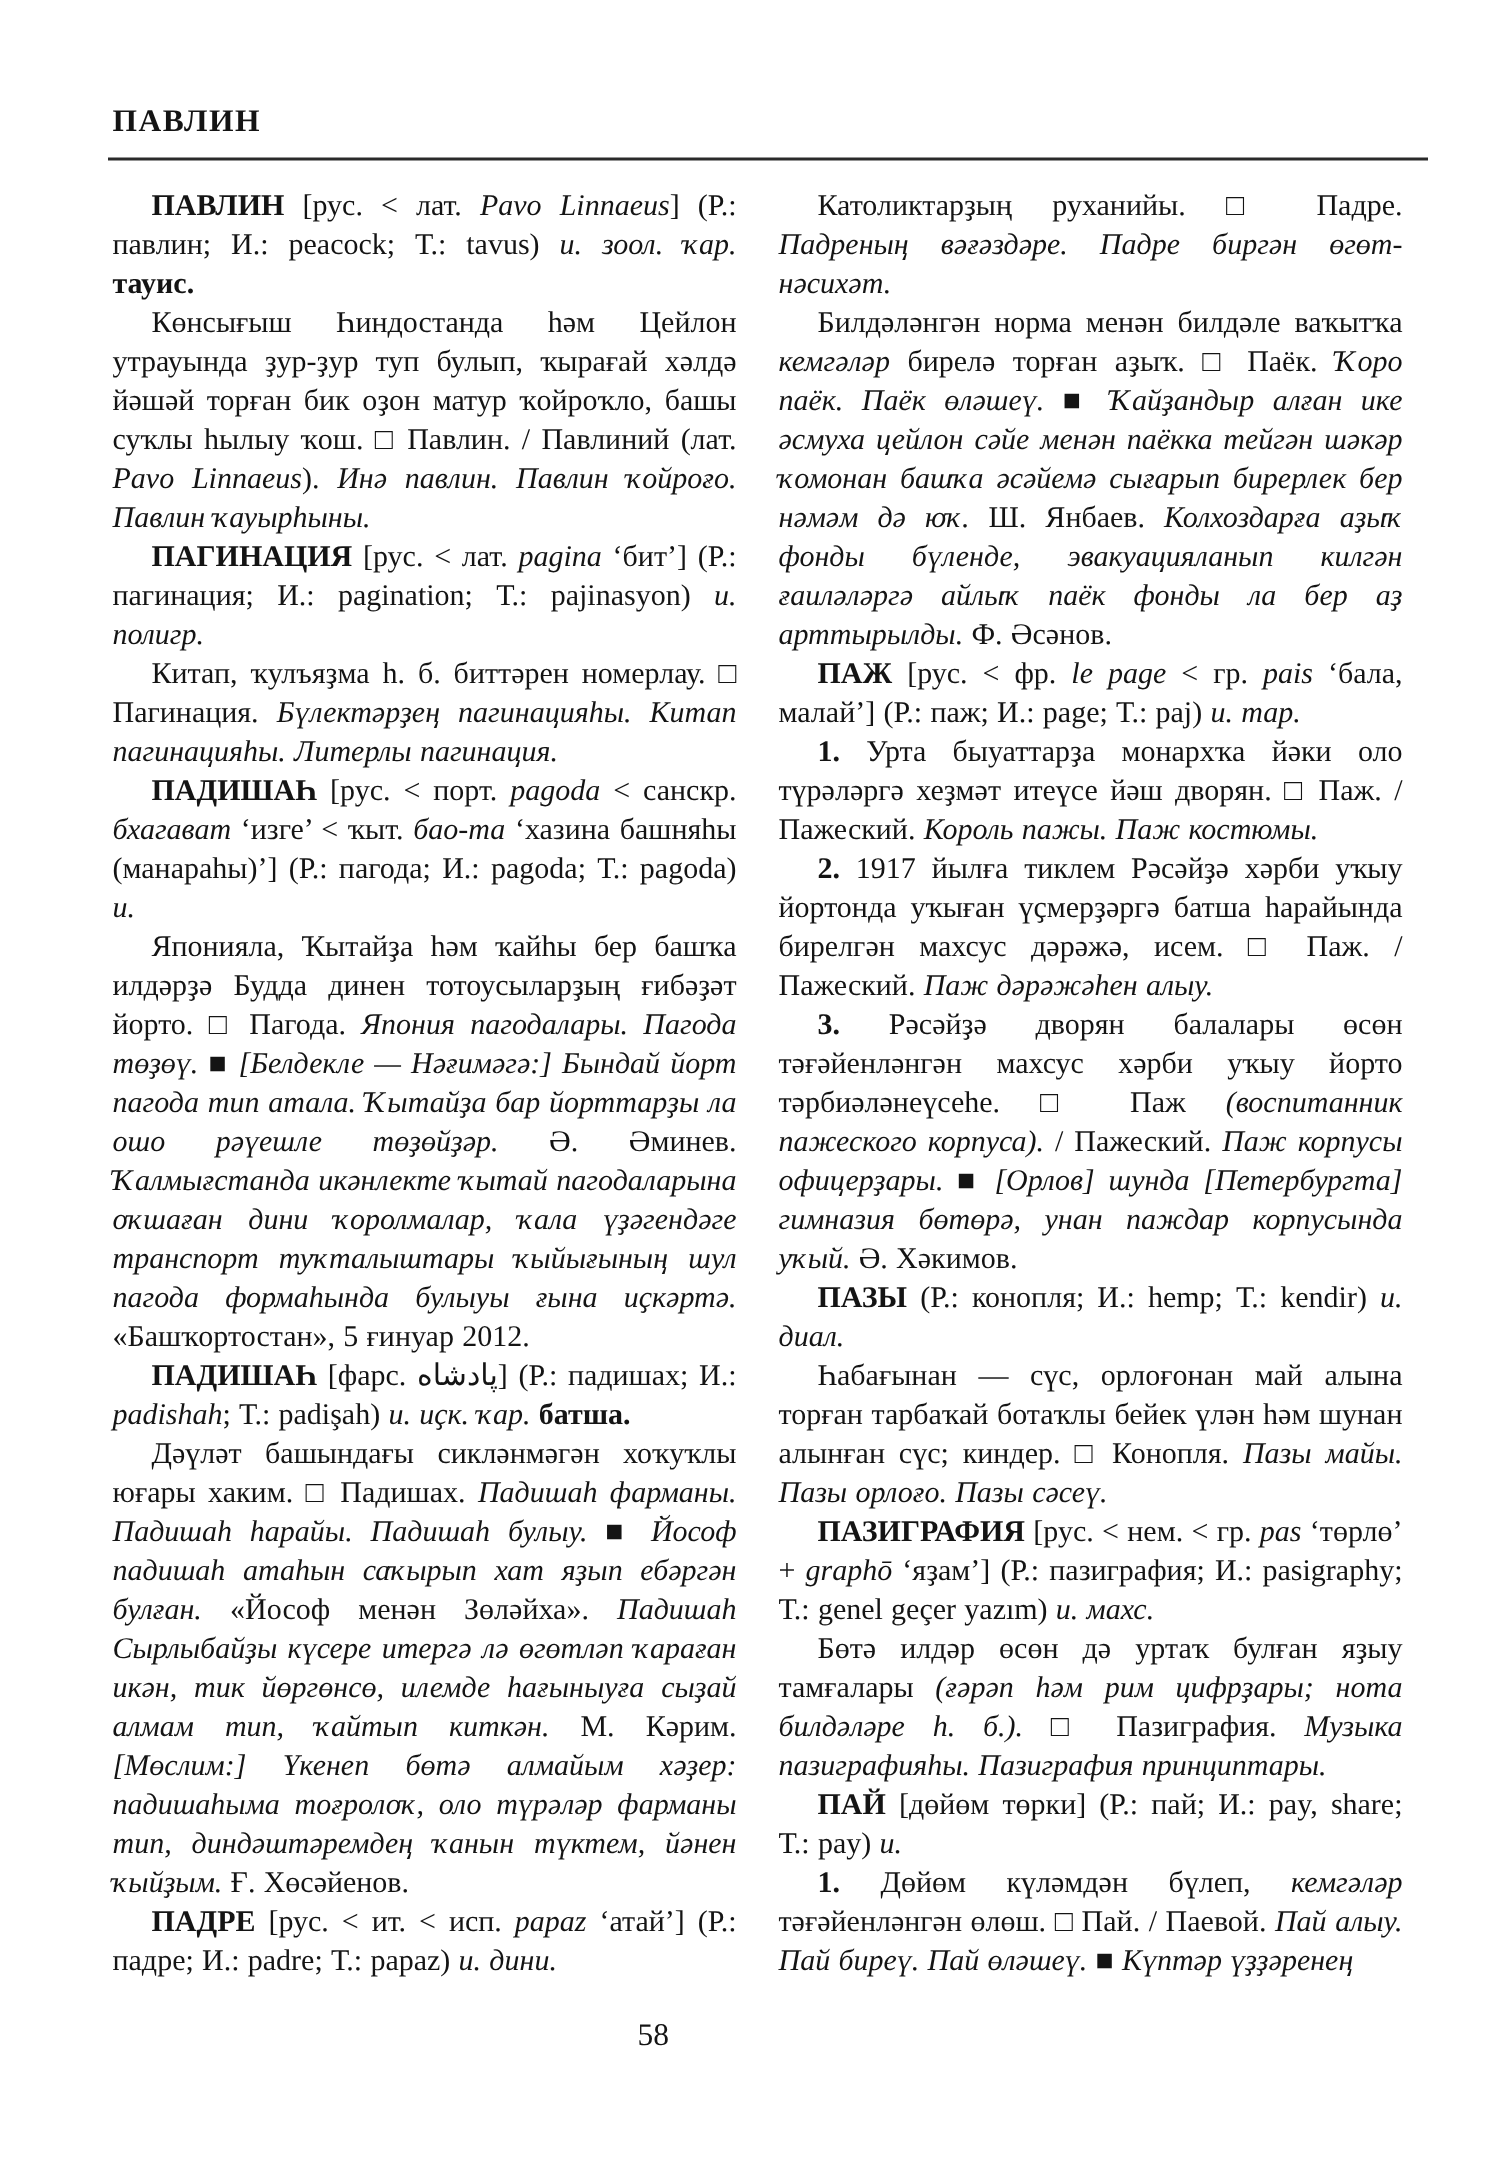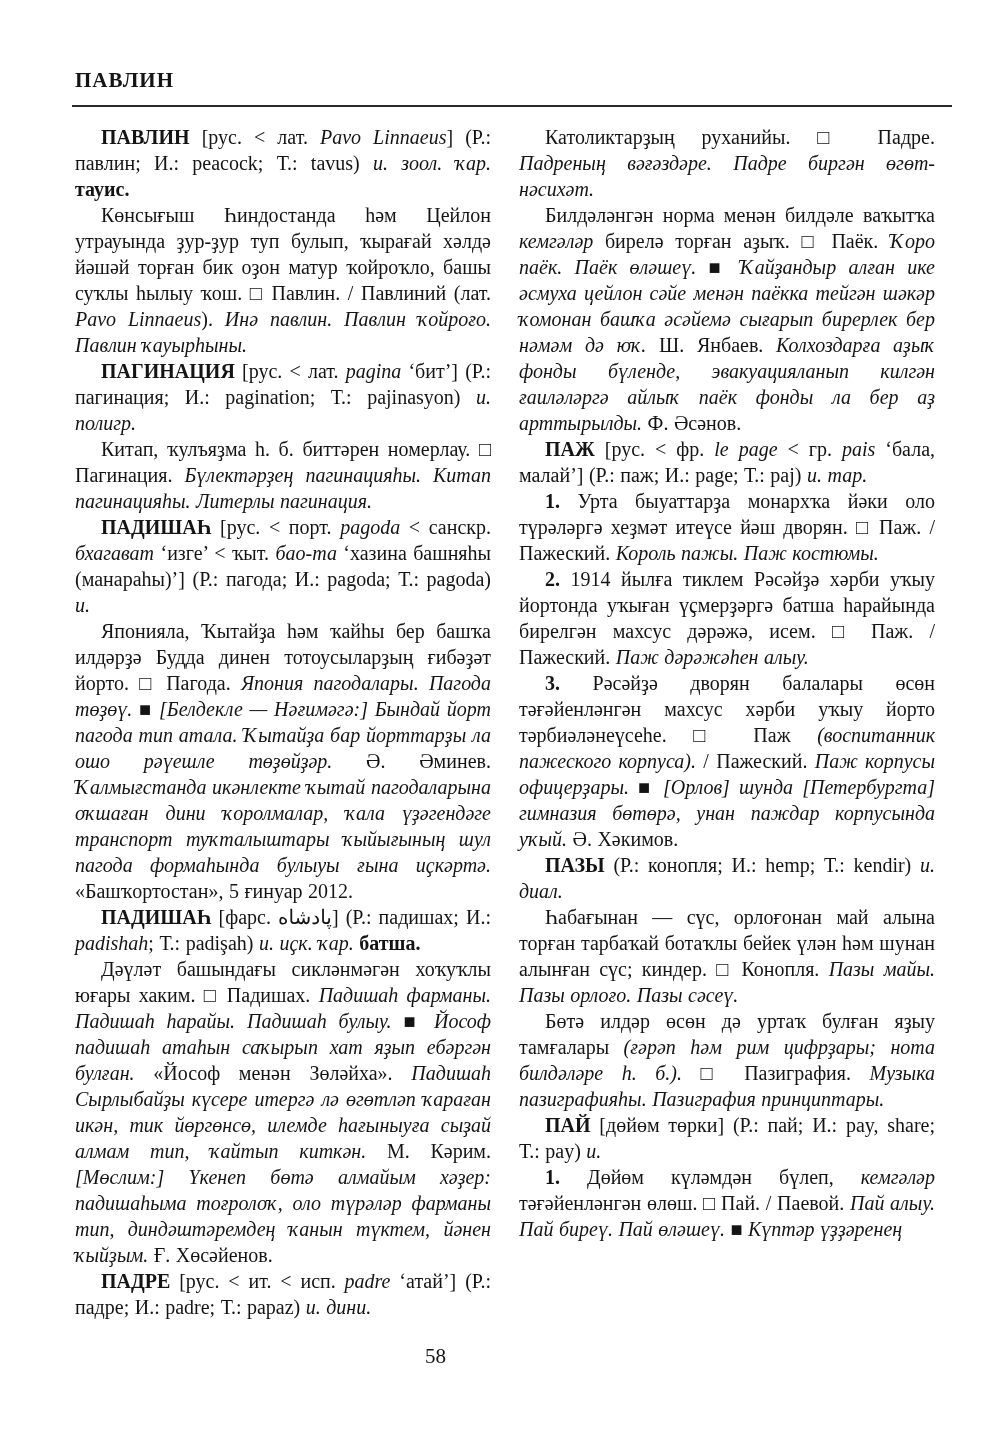--- a/index.html
+++ b/index.html
@@ -15,21 +15,21 @@
     position: absolute; left: 75px; top: 68px;
     font-weight: bold; font-size: 21px; letter-spacing: 1px;
   }
   .head-rule {
     position: absolute; left: 72px; top: 105px;
     width: 880px; height: 2px; background: #2a2a2a;
   }
 
   .columns {
     position: absolute; left: 75px; top: 124px;
-    width: 876px; display: flex; gap: 28px;
+    width: 876px; display: flex; gap: 28px; align-items: flex-end;
   }
   .col {
     width: 416px;
     font-size: 20px; line-height: 26px;
     text-align: justify;
     word-spacing: 0.5px;
   }
   .col p { margin: 0; text-indent: 26px; }
   .b  { font-weight: bold; }
   .i  { font-style: italic; }
@@ -50,31 +50,32 @@
   <div class="columns">
     <div class="col">
         <p><span class="b">ПАВЛИН </span><span>[рус. &lt; лат. </span><span class="i">Pavo Linnaeus</span><span>] (Р.: павлин; И.: peacock; Т.: tavus) </span><span class="i">и. зоол. ҡар. </span><span class="b">тауис.</span></p>
         <p><span>Көнсығыш Һиндостанда һәм Цейлон утрауында ҙур-ҙур туп булып, ҡырағай хәлдә йәшәй торған бик оҙон матур ҡойроҡло, башы суҡлы һылыу ҡош. □ Павлин. / Павлиний (лат. </span><span class="i">Pavo Linnaeus</span><span>). </span><span class="i">Инә павлин. Павлин ҡойроғо. Павлин ҡауырһыны.</span></p>
         <p><span class="b">ПАГИНАЦИЯ </span><span>[рус. &lt; лат. </span><span class="i">pagina</span><span> ‘бит’] (Р.: пагинация; И.: pagination; Т.: pajinasyon) </span><span class="i">и. полигр.</span></p>
         <p><span>Китап, ҡулъяҙма һ. б. биттәрен номерлау. □ Пагинация. </span><span class="i">Бүлектәрҙең пагинацияһы. Китап пагинацияһы. Литерлы пагинация.</span></p>
         <p><span class="b">ПАДИШАҺ </span><span>[рус. &lt; порт. </span><span class="i">pagoda</span><span> &lt; санскр. </span><span class="i">бхагават</span><span> ‘изге’ &lt; ҡыт. </span><span class="i">бао-та</span><span> ‘хазина башняһы (манараһы)’] (Р.: пагода; И.: pagoda; Т.: pagoda) </span><span class="i">и.</span></p>
         <p><span>Японияла, Ҡытайҙа һәм ҡайһы бер башҡа илдәрҙә Будда динен тотоусыларҙың ғибәҙәт йорто. □ Пагода. </span><span class="i">Япония пагодалары. Пагода төҙөү.</span><span> ■ </span><span class="i">[Белдекле — Нәғимәгә:] Бындай йорт пагода тип атала. Ҡытайҙа бар йорттарҙы ла ошо рәүешле төҙөйҙәр.</span><span> Ә. Әминев. </span><span class="i">Ҡалмығстанда икәнлекте ҡытай пагодаларына оҡшаған дини ҡоролмалар, ҡала үҙәгендәге транспорт туҡталыштары ҡыйығының шул пагода формаһында булыуы ғына иҫкәртә.</span><span> «Башҡортостан», 5 ғинуар 2012.</span></p>
         <p><span class="b">ПАДИШАҺ </span><span>[фарс. پادشاه] (Р.: падишах; И.: </span><span class="i">padishah</span><span>; Т.: padişah) </span><span class="i">и. иҫк. ҡар. </span><span class="b">батша.</span></p>
         <p><span>Дәүләт башындағы сикләнмәгән хоҡуҡлы юғары хаким. □ Падишах. </span><span class="i">Падишаһ фарманы. Падишаһ һарайы. Падишаһ булыу.</span><span> ■ </span><span class="i">Йософ падишаһ атаһын саҡырып хат яҙып ебәргән булған.</span><span> «Йософ менән Зөләйха». </span><span class="i">Падишаһ Сырлыбайҙы күсере итергә лә өгөтләп ҡараған икән, тик йөргөнсө, илемде һағыныуға сыҙай алмам тип, ҡайтып киткән.</span><span> М. Кәрим. </span><span class="i">[Мөслим:] Үкенеп бөтә алмайым хәҙер: падишаһыма тоғролоҡ, оло түрәләр фарманы тип, диндәштәремдең ҡанын түктем, йәнен ҡыйҙым.</span><span> Ғ. Хөсәйенов.</span></p>
-        <p><span class="b">ПАДРЕ </span><span>[рус. &lt; ит. &lt; исп. </span><span class="i">padre</span><span> ‘атай’] (Р.: падре; И.: padre; Т.: papaz) </span><span class="i">и. дини.</span></p>
+        <p><span class="b">ПАДРЕ </span><span>[рус. &lt; ит. &lt; исп. </span><span class="i">papaz</span><span> ‘атай’] (Р.: падре; И.: padre; Т.: papaz) </span><span class="i">и. дини.</span></p>
       </div>
     <div class="col">
         <p><span>Католиктарҙың руханийы. □ Падре. </span><span class="i">Падреның вәғәздәре. Падре биргән өгөт-нәсихәт.</span></p>
         <p><span>Билдәләнгән норма менән билдәле ваҡытҡа </span><span class="i">кемгәләр</span><span> бирелә торған аҙыҡ. □ Паёк. </span><span class="i">Ҡоро паёк. Паёк өләшеү.</span><span> ■ </span><span class="i">Ҡайҙандыр алған ике әсмуха цейлон сәйе менән паёкка тейгән шәкәр ҡомонан башҡа әсәйемә сығарып бирерлек бер нәмәм дә юҡ.</span><span> Ш. Янбаев. </span><span class="i">Колхоздарға аҙыҡ фонды бүленде, эвакуацияланып килгән ғаиләләргә айлыҡ паёк фонды ла бер аҙ арттырылды.</span><span> Ф. Әсәнов.</span></p>
         <p><span class="b">ПАЖ </span><span>[рус. &lt; фр. </span><span class="i">le page</span><span> &lt; гр. </span><span class="i">pais</span><span> ‘бала, малай’] (Р.: паж; И.: page; Т.: paj) </span><span class="i">и. тар.</span></p>
         <p><span class="b">1. </span><span>Урта быуаттарҙа монархҡа йәки оло түрәләргә хеҙмәт итеүсе йәш дворян. □ Паж. / Пажеский. </span><span class="i">Король пажы. Паж костюмы.</span></p>
-        <p><span class="b">2. </span><span>1914 йылға тиклем Рәсәйҙә хәрби уҡыу йортонда уҡыған үҫмерҙәргә батша һарайында бирелгән махсус дәрәжә, исем. □ Паж. / Пажеский. </span><span class="i">Паж дәрәжәһен алыу.</span></p>
+        <p><span class="b">2. </span><span>1917 йылға тиклем Рәсәйҙә хәрби уҡыу йортонда уҡыған үҫмерҙәргә батша һарайында бирелгән махсус дәрәжә, исем. □ Паж. / Пажеский. </span><span class="i">Паж дәрәжәһен алыу.</span></p>
         <p><span class="b">3. </span><span>Рәсәйҙә дворян балалары өсөн тәғәйенләнгән махсус хәрби уҡыу йорто тәрбиәләнеүсеһе. □ Паж </span><span class="i">(воспитанник пажеского корпуса).</span><span> / Пажеский. </span><span class="i">Паж корпусы офицерҙары.</span><span> ■ </span><span class="i">[Орлов] шунда [Петербургта] гимназия бөтөрә, унан паждар корпусында уҡый.</span><span> Ә. Хәкимов.</span></p>
         <p><span class="b">ПАЗЫ </span><span>(Р.: конопля; И.: hemp; Т.: kendir) </span><span class="i">и. диал.</span></p>
         <p><span>Һабағынан — сүс, орлоғонан май алына торған тарбаҡай ботаҡлы бейек үлән һәм шунан алынған сүс; киндер. □ Конопля. </span><span class="i">Пазы майы. Пазы орлоғо. Пазы сәсеү.</span></p>
+        <p><span class="b">ПАЗИГРАФИЯ </span><span>[рус. &lt; нем. &lt; гр. </span><span class="i">pas</span><span> ‘төрлө’ + </span><span class="i">graphō</span><span> ‘яҙам’] (Р.: пазиграфия; И.: pasigraphy; Т.: genel geçer yazım) </span><span class="i">и. махс.</span></p>
         <p><span>Бөтә илдәр өсөн дә уртаҡ булған яҙыу тамғалары </span><span class="i">(ғәрәп һәм рим цифрҙары; нота билдәләре һ. б.).</span><span> □ Пазиграфия. </span><span class="i">Музыка пазиграфияһы. Пазиграфия принциптары.</span></p>
         <p><span class="b">ПАЙ </span><span>[дөйөм төрки] (Р.: пай; И.: pay, share; Т.: pay) </span><span class="i">и.</span></p>
         <p><span class="b">1. </span><span>Дөйөм күләмдән бүлеп, </span><span class="i">кемгәләр</span><span> тәғәйенләнгән өлөш. □ Пай. / Паевой. </span><span class="i">Пай алыу. Пай биреү. Пай өләшеү.</span><span> ■ </span><span class="i">Күптәр үҙҙәренең</span></p>
       </div>
   </div>
 
   <div class="page-number">58</div>
 </div>
 
 </body></html>

